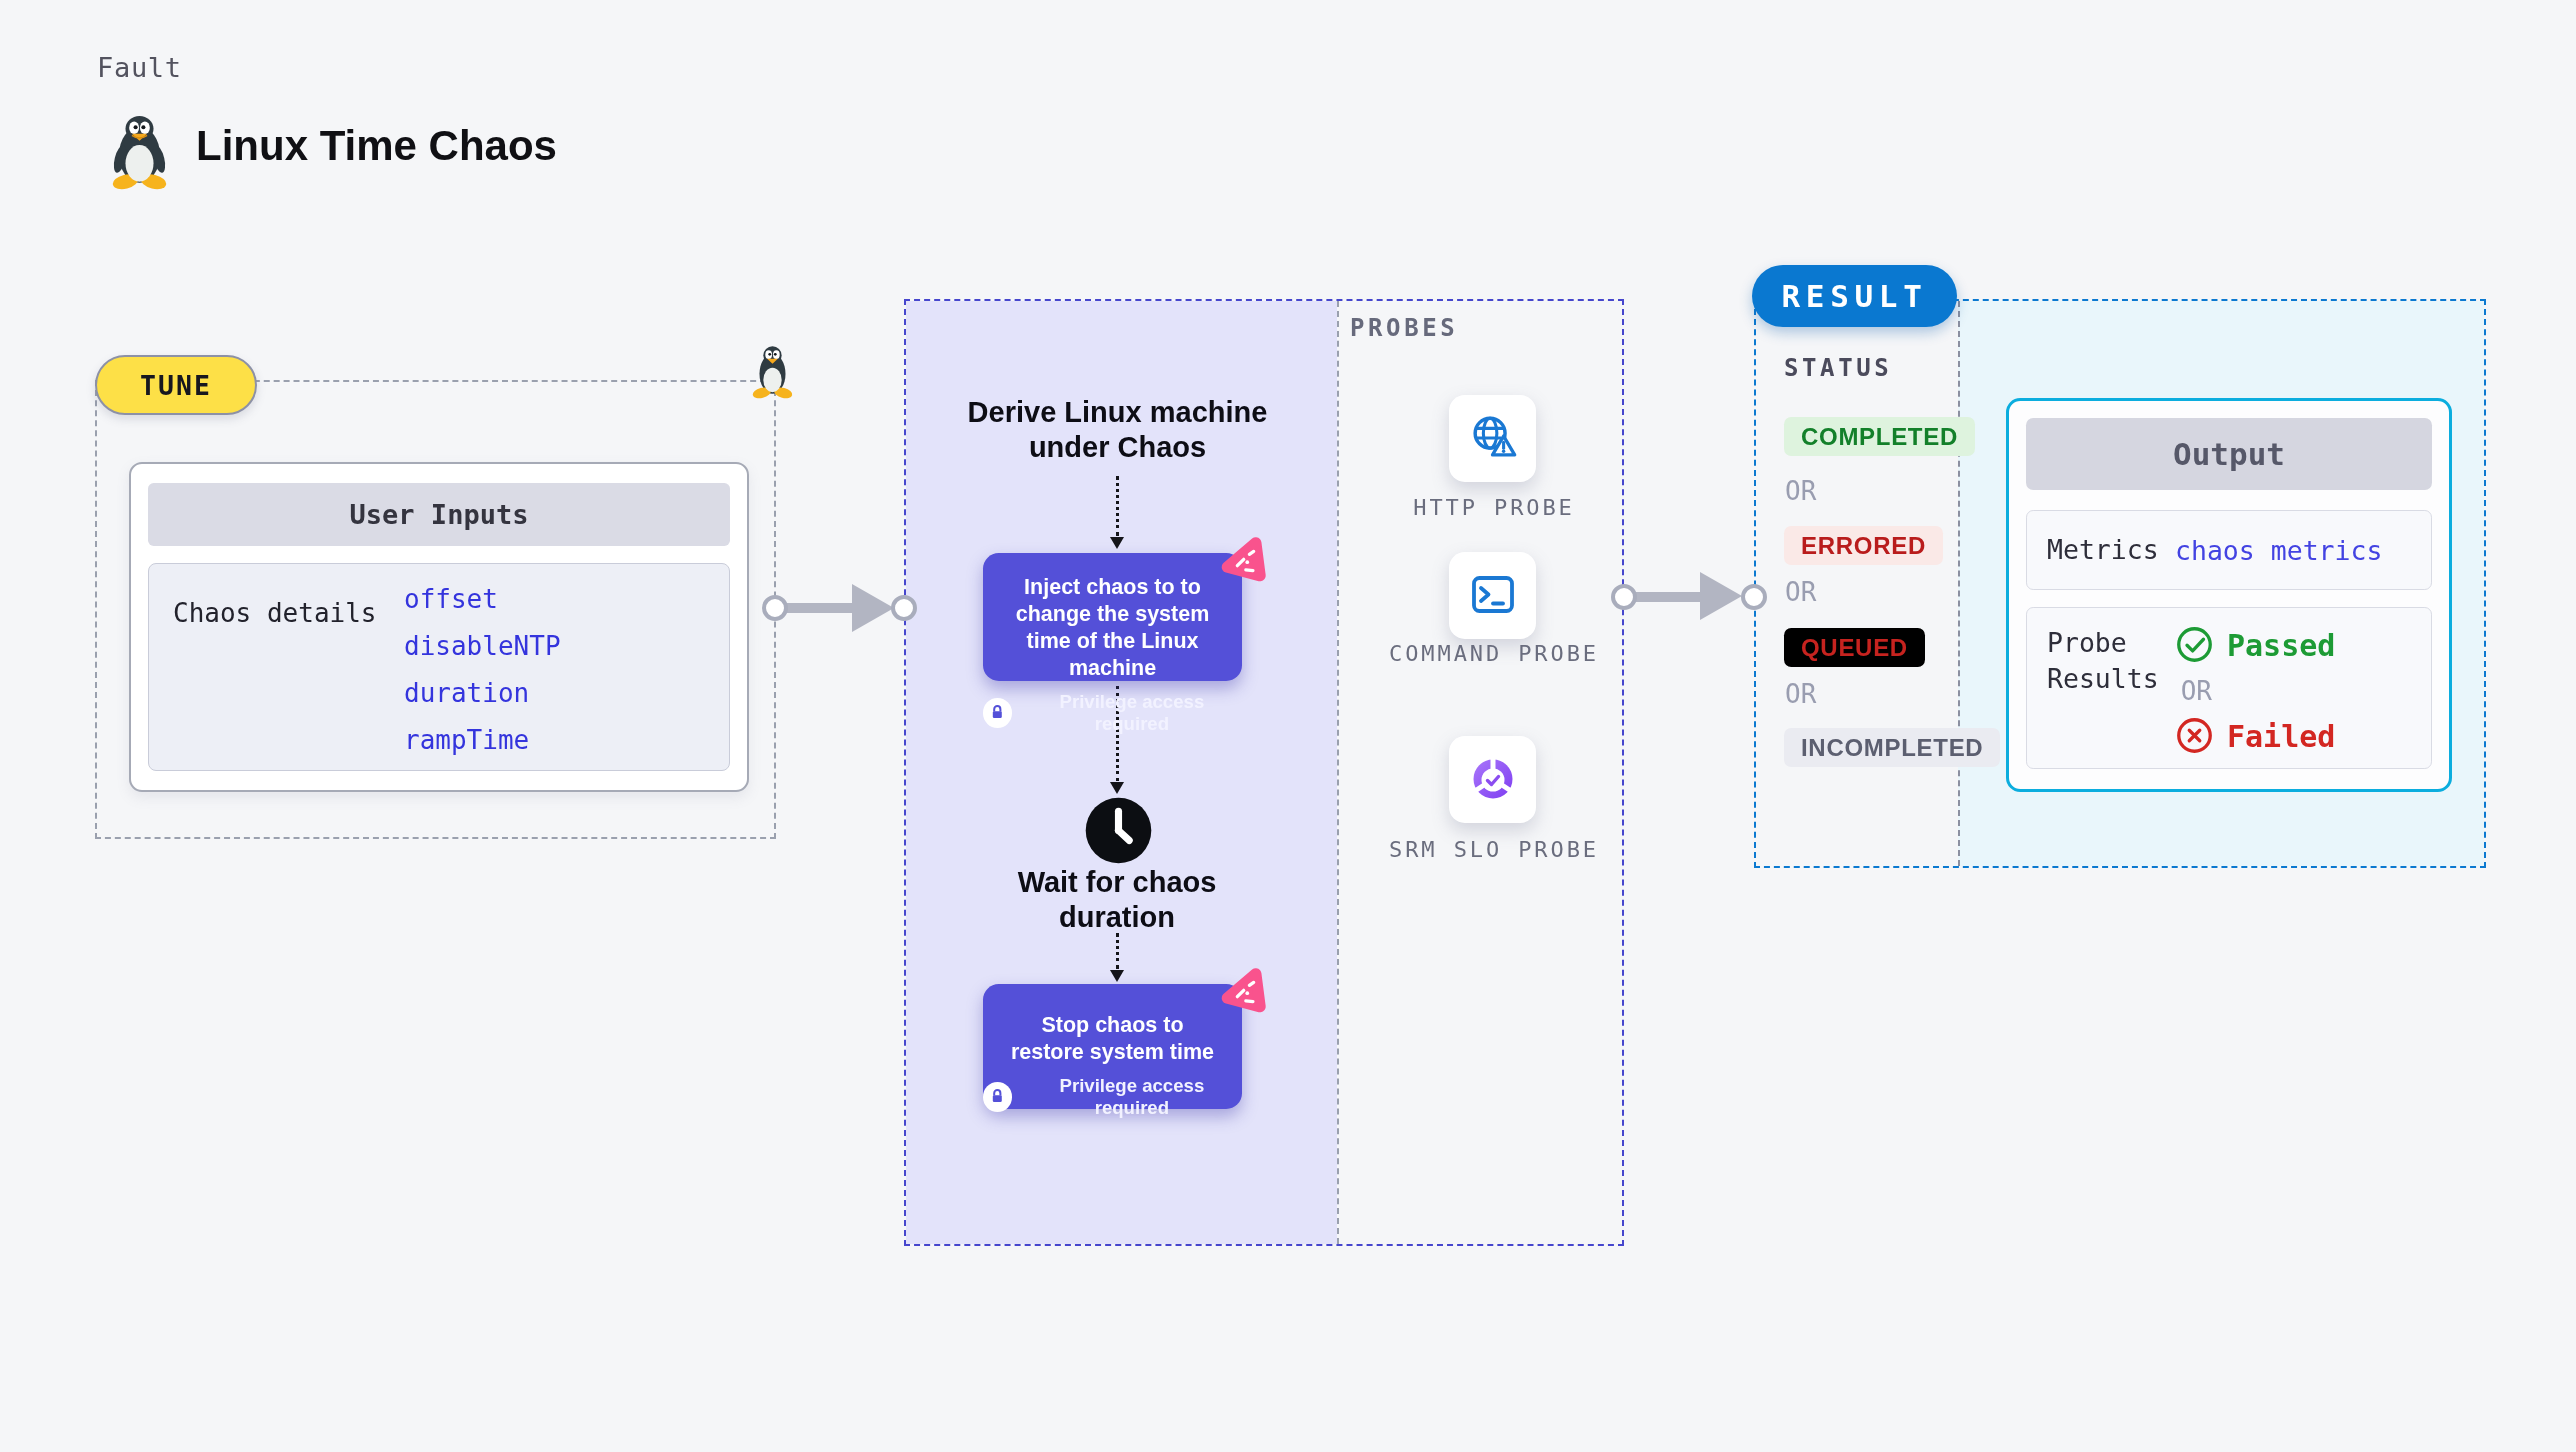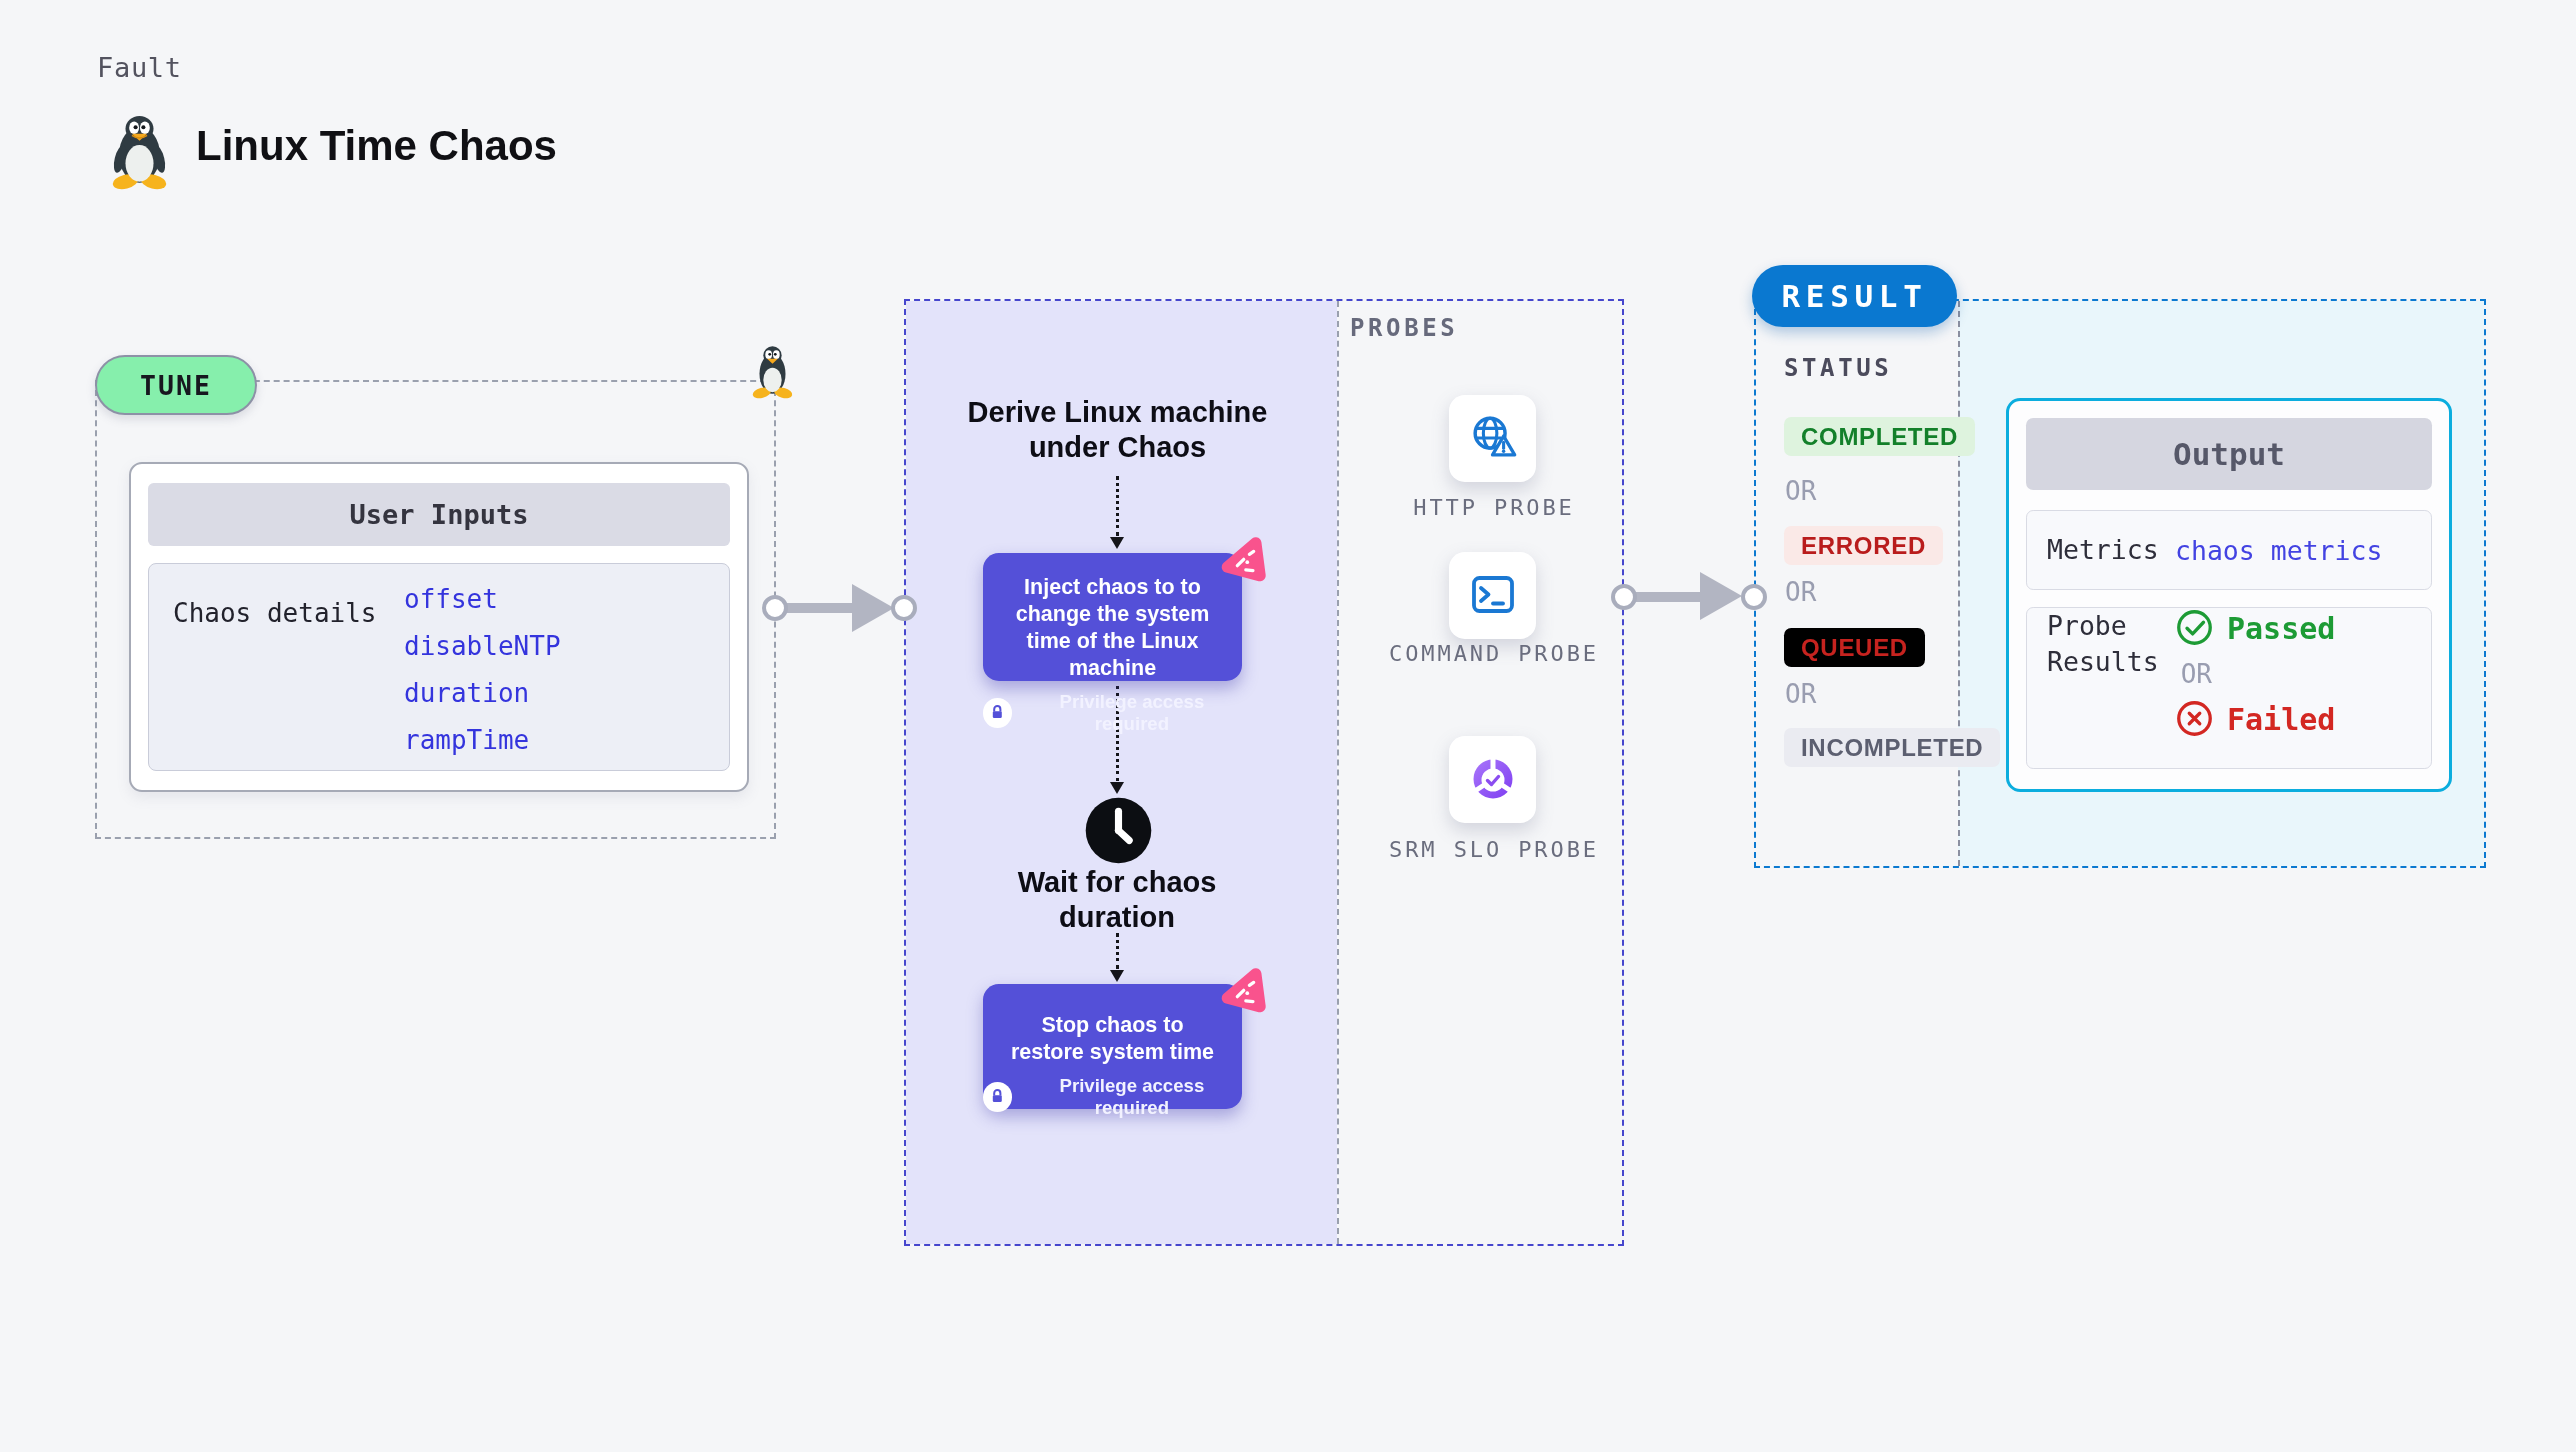--- a/index.html
+++ b/index.html
@@ -9,21 +9,21 @@
 
   
   .fault-kicker{left:97px;top:52px;font:500 27px "DejaVu Sans Mono",monospace;color:#53535f;letter-spacing:0.7px;}
   .page-title{left:196px;top:122px;font-weight:bold;font-size:42px;color:#101014;}
   .tux-big{left:105px;top:113px;width:69px;height:77px;}
   .tux-small{left:748px;top:337px;width:49px;height:69px;z-index:6;}
 
   
   .tune-box{left:95px;top:380px;width:681px;height:459px;border:2.1px dashed #9aa0ae;box-sizing:border-box;}
   .pill{display:flex;align-items:center;justify-content:center;box-sizing:border-box;}
-  .tune-pill{left:95px;top:355px;width:162px;height:60px;border-radius:30px;background:#86efac;border:2.1px solid #8d91a6;
+  .tune-pill{left:95px;top:355px;width:162px;height:60px;border-radius:30px;background:#fde047;border:2.1px solid #8d91a6;
     font:bold 26.5px "DejaVu Sans Mono",monospace;color:#17171f;letter-spacing:2.1px;z-index:5;box-shadow:0 4.3px 10px rgba(90,95,120,.18);}
   .ui-card{left:129px;top:462px;width:620px;height:330px;background:#fff;border:2.9px solid #a6aab6;border-radius:13px;
     box-sizing:border-box;box-shadow:0 5.7px 13px rgba(120,125,150,.12);}
   .ui-header{position:absolute;left:17px;right:17px;top:18.6px;height:63px;background:#dadbe5;border-radius:5.7px;
     display:flex;align-items:center;justify-content:center;font:bold 27px "DejaVu Sans Mono",monospace;color:#34343f;}
   .chaos-row{position:absolute;left:17px;right:17px;top:99px;bottom:18.6px;background:#edeff6;border:1.4px solid #c9ccd9;border-radius:8px;}
   .chaos-label{position:absolute;left:24px;top:34px;font:400 26px "DejaVu Sans Mono",monospace;color:#22222c;}
   .param-list{position:absolute;left:255px;top:11.5px;display:flex;flex-direction:column;}
   .param{font:500 26px "DejaVu Sans Mono",monospace;color:#3434dd;line-height:47px;}
 
@@ -77,21 +77,21 @@
   .or-label{left:1785px;font:500 26px "DejaVu Sans Mono",monospace;color:#999db0;}
 
   .output-card{left:2006px;top:398px;width:446px;height:394px;background:#fdfdfe;border:3.6px solid #0badde;border-radius:14.3px;
     box-sizing:border-box;padding:17px;}
   .output-header{height:72px;background:#d5d6e0;border-radius:7.2px;display:flex;align-items:center;justify-content:center;
     font:bold 31px "DejaVu Sans Mono",monospace;color:#565869;}
   .out-row{background:#f8f9fc;border:1.4px solid #d9dbe4;border-radius:7.2px;box-sizing:border-box;display:flex;padding:0 20px;}
   .metrics-row{margin-top:20px;height:80px;align-items:center;}
   .row-label{font:400 26.5px "DejaVu Sans Mono",monospace;color:#2e2e3a;width:128px;flex:none;line-height:36px;}
   .metrics-value{font:500 26.5px "DejaVu Sans Mono",monospace;color:#4343e2;}
-  .probe-results-row{margin-top:17px;height:162px;}
+  .probe-results-row{margin-top:17px;height:162px;padding-top:17px;}
   .pr-values{display:flex;flex-direction:column;}
   .pr-line{display:flex;align-items:center;gap:13px;}
   .pr-passed{font:bold 30px "DejaVu Sans Mono",monospace;color:#1d9b35;}
   .pr-failed{font:bold 30px "DejaVu Sans Mono",monospace;color:#d32722;}
   .pr-or{font:500 26px "DejaVu Sans Mono",monospace;color:#999db0;margin:10px 0 10px 5.7px;}
 </style>
 </head>
 <body>
 
 <div class="canvas">

